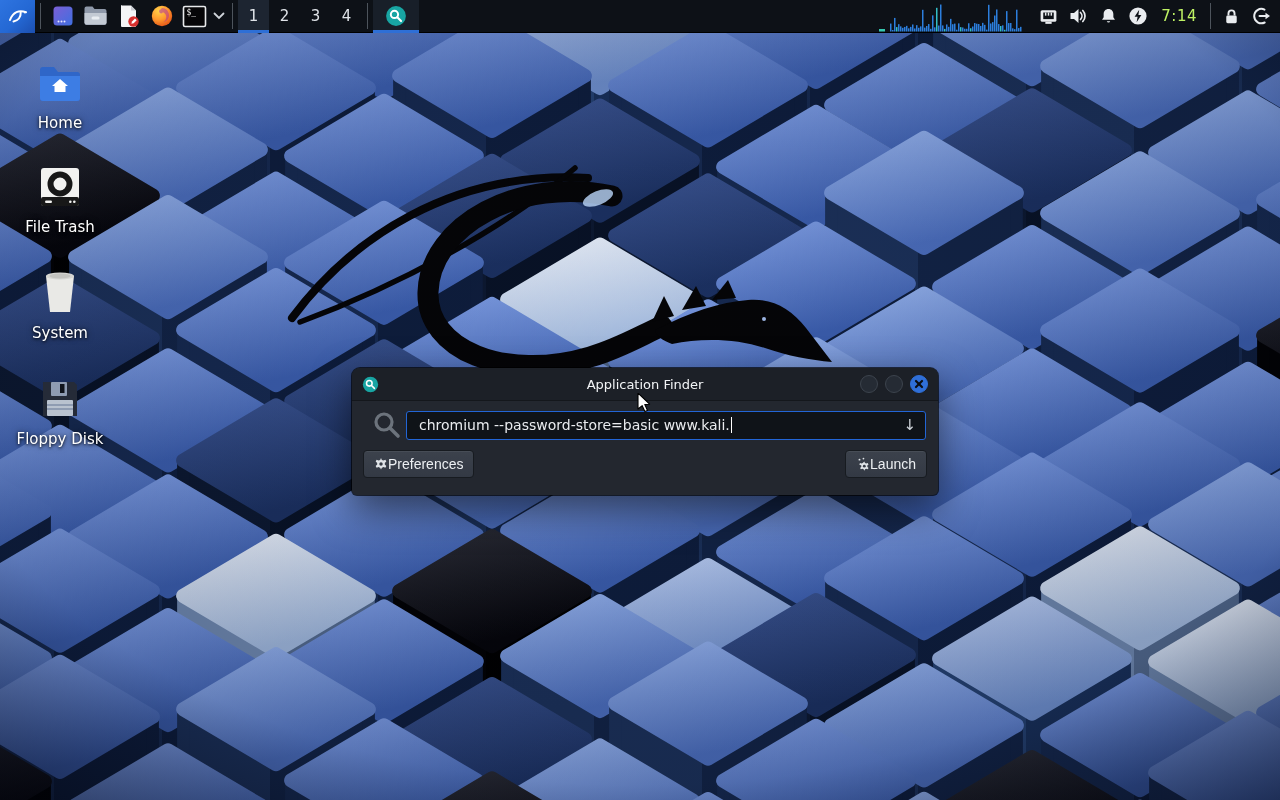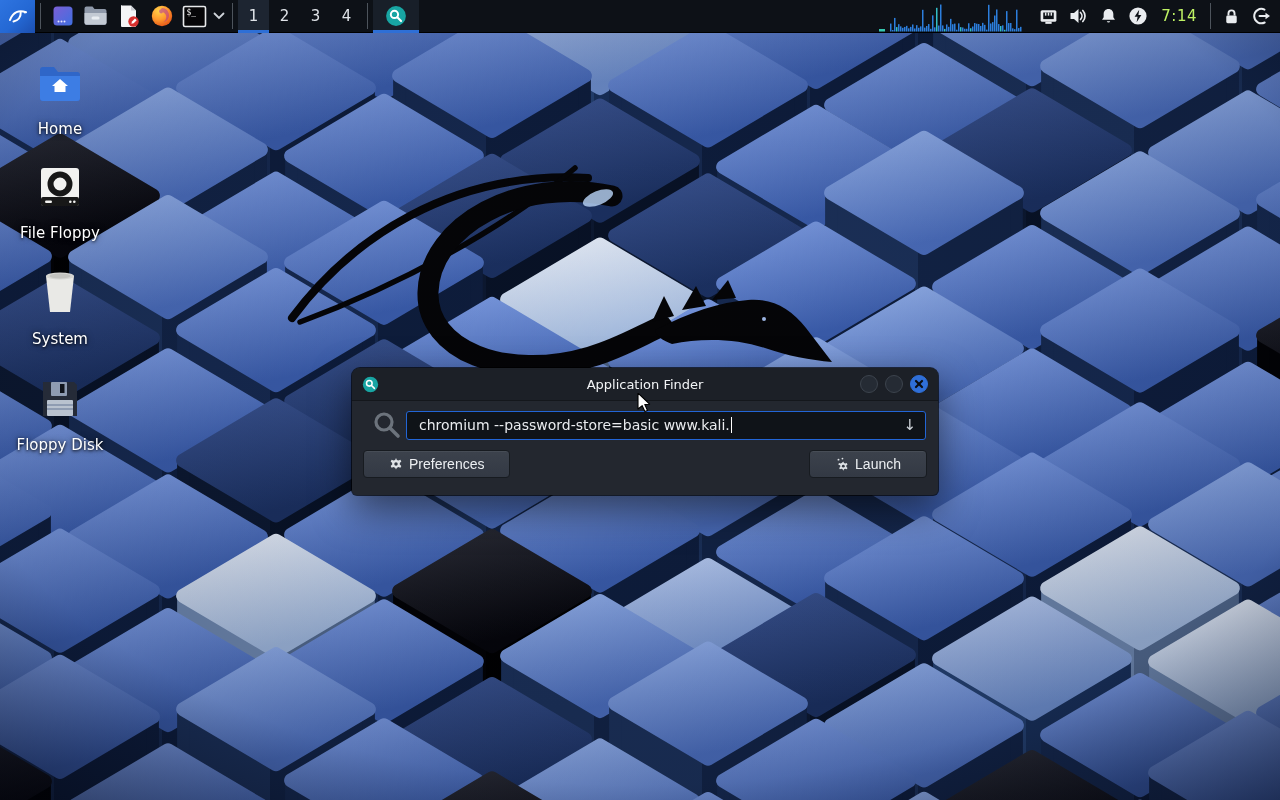--- a/index.html
+++ b/index.html
@@ -31,41 +31,41 @@
   .win-btn{width:46px;height:33px;display:flex;align-items:center;justify-content:center;
     background:rgba(130,160,210,.10);border-bottom:3px solid var(--accent);padding-top:3px}
   .graph{display:flex;align-items:flex-end;height:33px;margin-right:10px}
   .tray{width:30px;height:33px;display:flex;align-items:center;justify-content:center}
   .clock{font-size:15px;color:#bef264;margin:0 8px;letter-spacing:.5px}
 
   
   .desk{position:absolute;left:8px;top:50px;width:104px;z-index:5}
   .dicon{position:absolute;left:0;width:104px;display:flex;flex-direction:column;align-items:center}
   .dicon .glyph{height:48px;display:flex;align-items:flex-end;justify-content:center}
-  .dicon .lbl{margin-top:16px;font-size:15px;color:#fff;text-shadow:0 1px 3px rgba(0,0,0,.9),0 0 6px rgba(0,0,0,.6);white-space:nowrap}
+  .dicon .lbl{margin-top:10px;font-size:15px;color:#fff;text-shadow:0 1px 3px rgba(0,0,0,.9),0 0 6px rgba(0,0,0,.6);white-space:nowrap}
 
   
   .finder{position:absolute;left:352px;top:368px;width:586px;height:127px;z-index:40;
     background:#23272f;border-radius:8px 8px 5px 5px;
     box-shadow:0 14px 38px rgba(0,0,0,.55),0 0 0 1px rgba(0,0,0,.65)}
   .titlebar{position:relative;height:33px;background:#1c2027;border-radius:8px 8px 0 0;
     border-bottom:1px solid #14171c;display:flex;align-items:center;padding:0 10px}
   .title{position:absolute;left:0;right:0;text-align:center;font-size:13px;font-weight:normal;color:#f2f4f6}
   .controls{margin-left:auto;display:flex;gap:7px;position:relative;z-index:2}
   .wbtn{width:18px;height:18px;border-radius:50%;background:#252b34;border:1.5px solid #3c434d;
     display:flex;align-items:center;justify-content:center}
   .wbtn.close{background:var(--close-button);border-color:var(--close-button)}
   .frow1{display:flex;align-items:center;padding:9px 12px 5px 20px;gap:4px}
   .cmd-input{flex:1;height:29px;background:#0f1318;border:1px solid var(--input-border);
     border-radius:3px;display:flex;align-items:center;position:relative;
     padding:0 30px 0 12px;color:#e9ebee;font-size:14px;white-space:nowrap;overflow:hidden}
   .caret{display:inline-block;width:1px;height:16px;background:#fff;margin-left:1px;flex:none}
   .input-arrow{position:absolute;right:9px;top:4px;font-size:15px;color:#cfd4da}
   .frow2{display:flex;justify-content:space-between;align-items:center;padding:5px 11px 0 11px}
-  .fbtn{height:28px;display:inline-flex;align-items:center;gap:6px;padding:0 25px;
+  .fbtn{height:28px;display:inline-flex;align-items:center;padding:0 10px;
     background:linear-gradient(#3c424c,#333944);border:1px solid #171b20;border-radius:4px;
     color:#eceff2;font-size:14px;box-shadow:inset 0 1px 0 rgba(255,255,255,.06)}
 
   
   .cursor{position:absolute;left:637px;top:393px;z-index:60}
 
   .teal-fill{fill:var(--appfinder-teal)}
 </style>
 </head>
 <body>
@@ -676,21 +676,21 @@
       <div class="glyph">
         <svg width="42" height="42" viewBox="0 0 42 42">
           <rect x="2" y="2" width="38" height="38" rx="3" fill="#f2f2f0"></rect>
           <circle cx="21" cy="18" r="9.5" fill="none" stroke="#181818" stroke-width="6"></circle>
           <rect x="2" y="31" width="38" height="9" rx="2" fill="#181818"></rect>
           <rect x="6" y="34.5" width="7" height="2.4" rx="1.2" fill="#f2f2f0"></rect>
           <rect x="30" y="34.5" width="2.6" height="2.4" rx="1.2" fill="#f2f2f0"></rect>
           <rect x="34" y="34.5" width="2.6" height="2.4" rx="1.2" fill="#f2f2f0"></rect>
         </svg>
       </div>
-      <div class="lbl">File Floppy</div>
+      <div class="lbl">File Trash</div>
     </div>
     <div class="dicon" style="top:216px">
       <div class="glyph">
         <svg width="40" height="44" viewBox="0 0 40 44">
           <path d="M6 6h28l-4 36H10z" fill="#e9e9e6"></path>
           <ellipse cx="20" cy="6" rx="14" ry="3.6" fill="#d6d6d2"></ellipse>
           <ellipse cx="20" cy="6" rx="10.5" ry="2.4" fill="#c3c3bf"></ellipse>
         </svg>
       </div>
       <div class="lbl">System</div>

